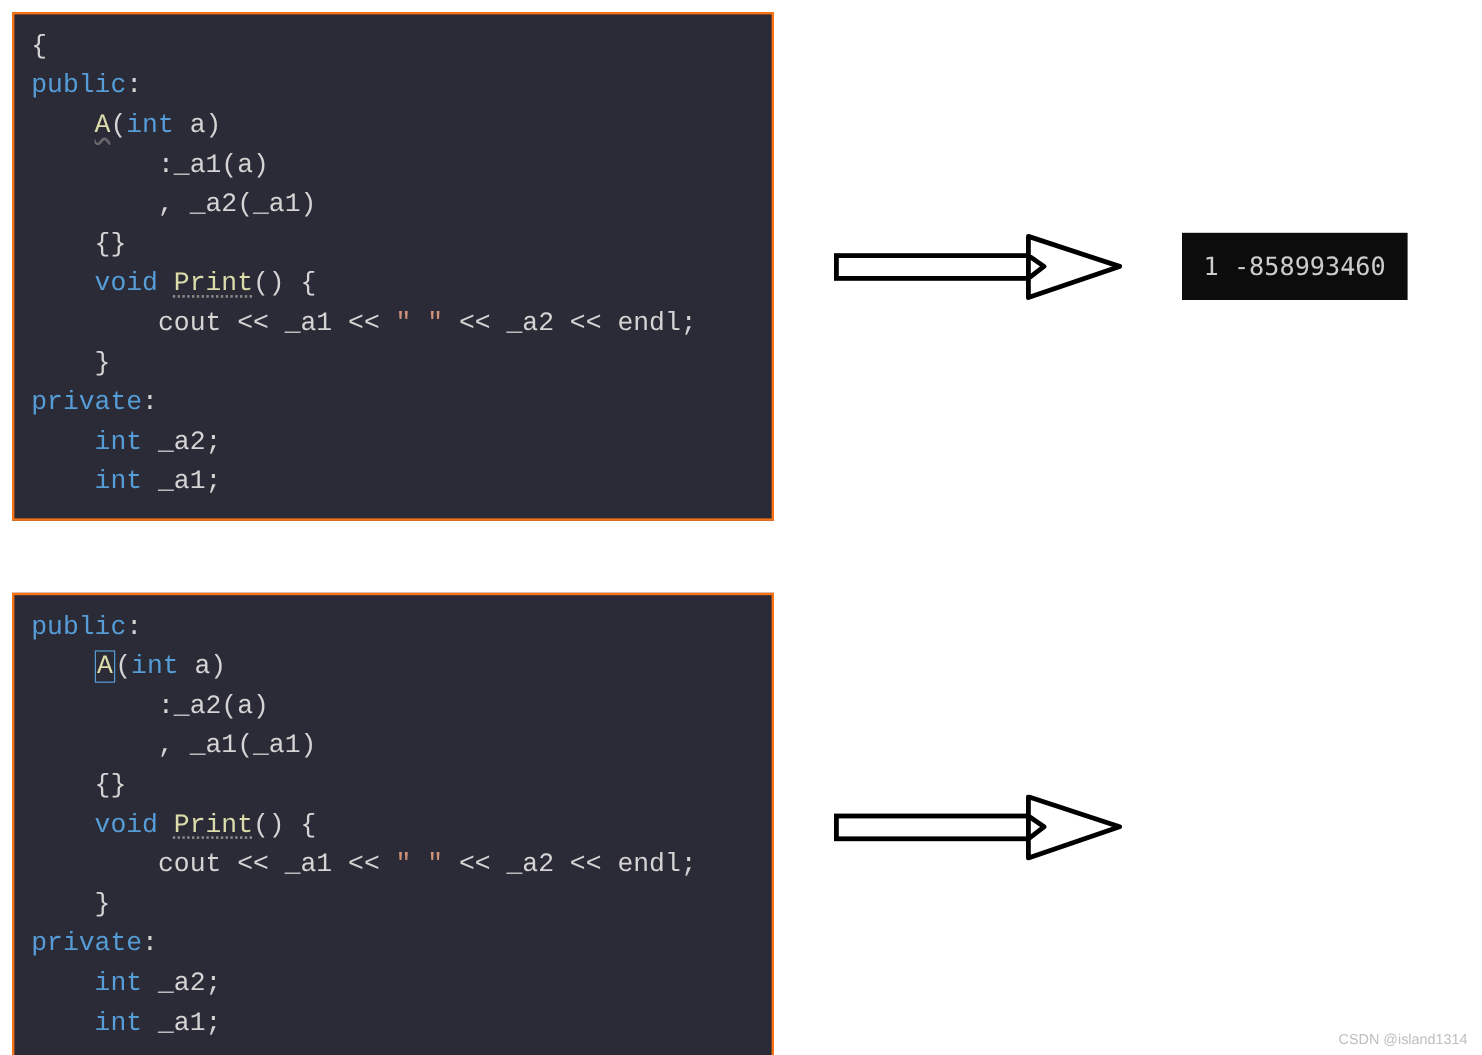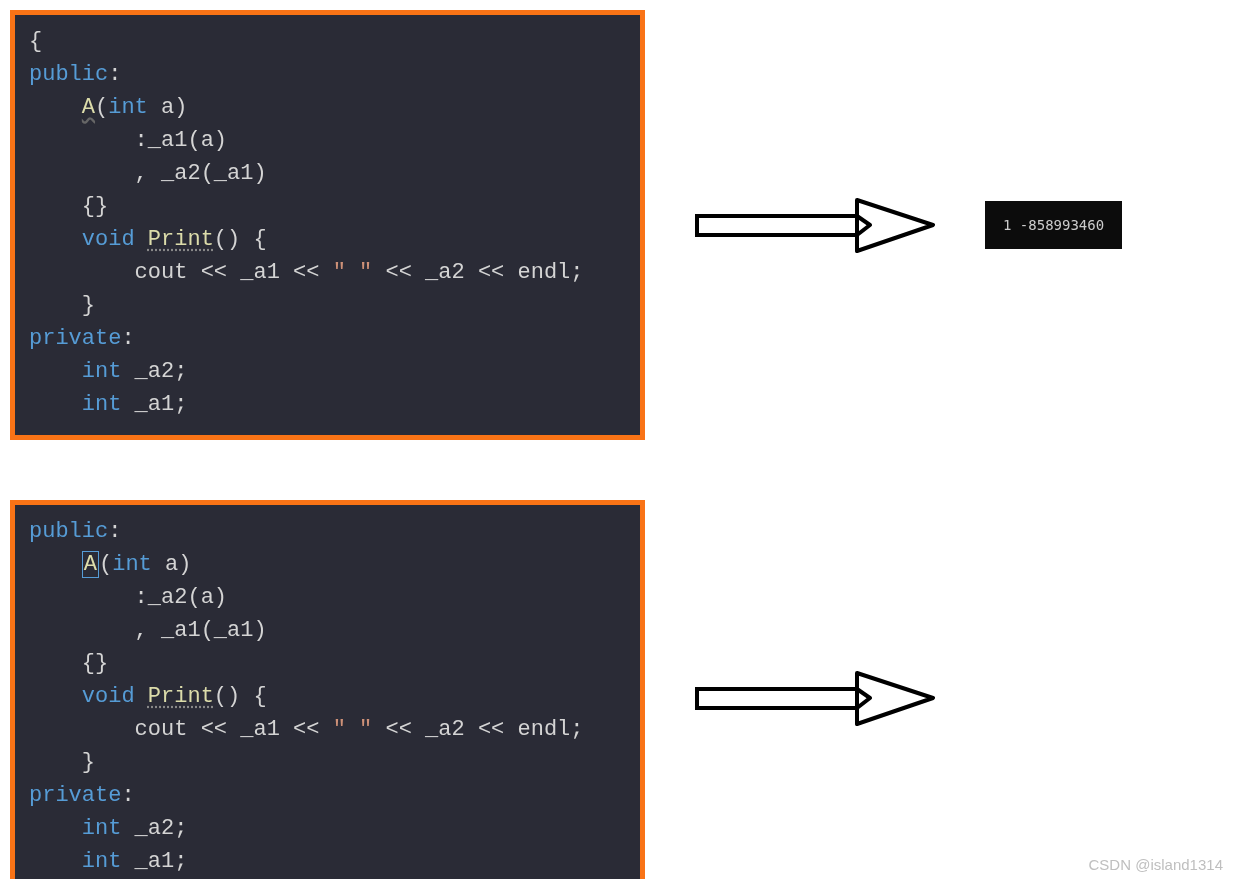--- a/index.html
+++ b/index.html
@@ -18,48 +18,48 @@
   }
   .code-block {
     background: #2a2b36;
     color: #d4d4d4;
     padding: 10px 14px 14px 14px;
     font-size: 22px;
     line-height: 1.5;
     white-space: pre;
     width: 635px;
     box-sizing: border-box;
-    border: 5px solid #f97316;
+    border: 2px solid #f97316;
   }
   .kw-blue { color: #569cd6; }
   .kw-type { color: #569cd6; }
   .fn { color: #dcdcaa; }
   .str { color: #ce9178; }
   .underline { text-decoration: underline wavy #666; text-underline-offset: 4px; }
   .dotted { text-decoration: underline dotted #888; text-underline-offset: 4px; }
   .box { border: 1px solid #569cd6; padding: 0 1px; }
   .arrow {
     width: 240px;
     height: 55px;
     flex-shrink: 0;
   }
   .output {
     background: #0c0c0c;
     color: #cccccc;
     padding: 16px 18px;
-    font-size: 14px;
+    font-size: 21px;
     font-family: Consolas, monospace;
     white-space: pre;
     flex-shrink: 0;
   }
   .watermark {
     position: fixed;
     right: 12px;
     bottom: 6px;
-    font-size: 15px;
+    font-size: 12px;
     color: #bfbfbf;
     font-family: Arial, sans-serif;
   }
 </style>
 </head>
 <body>
 
 <div class="row">
   <div class="code-block"><span>{</span>
 <span class="kw-blue">public</span><span>:</span>

